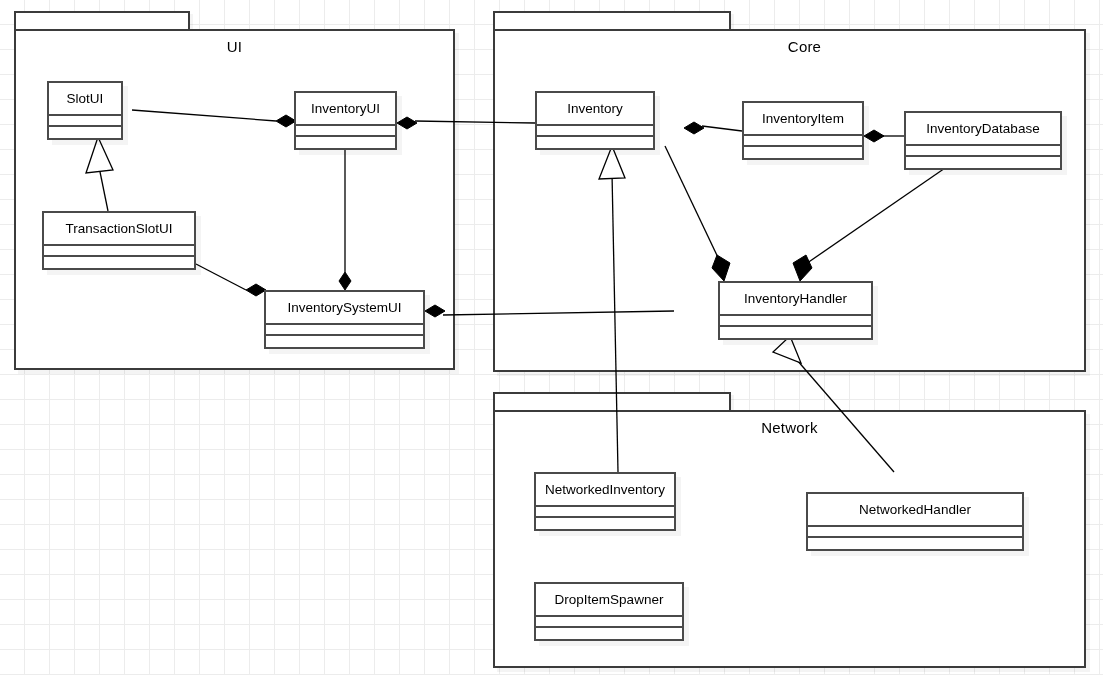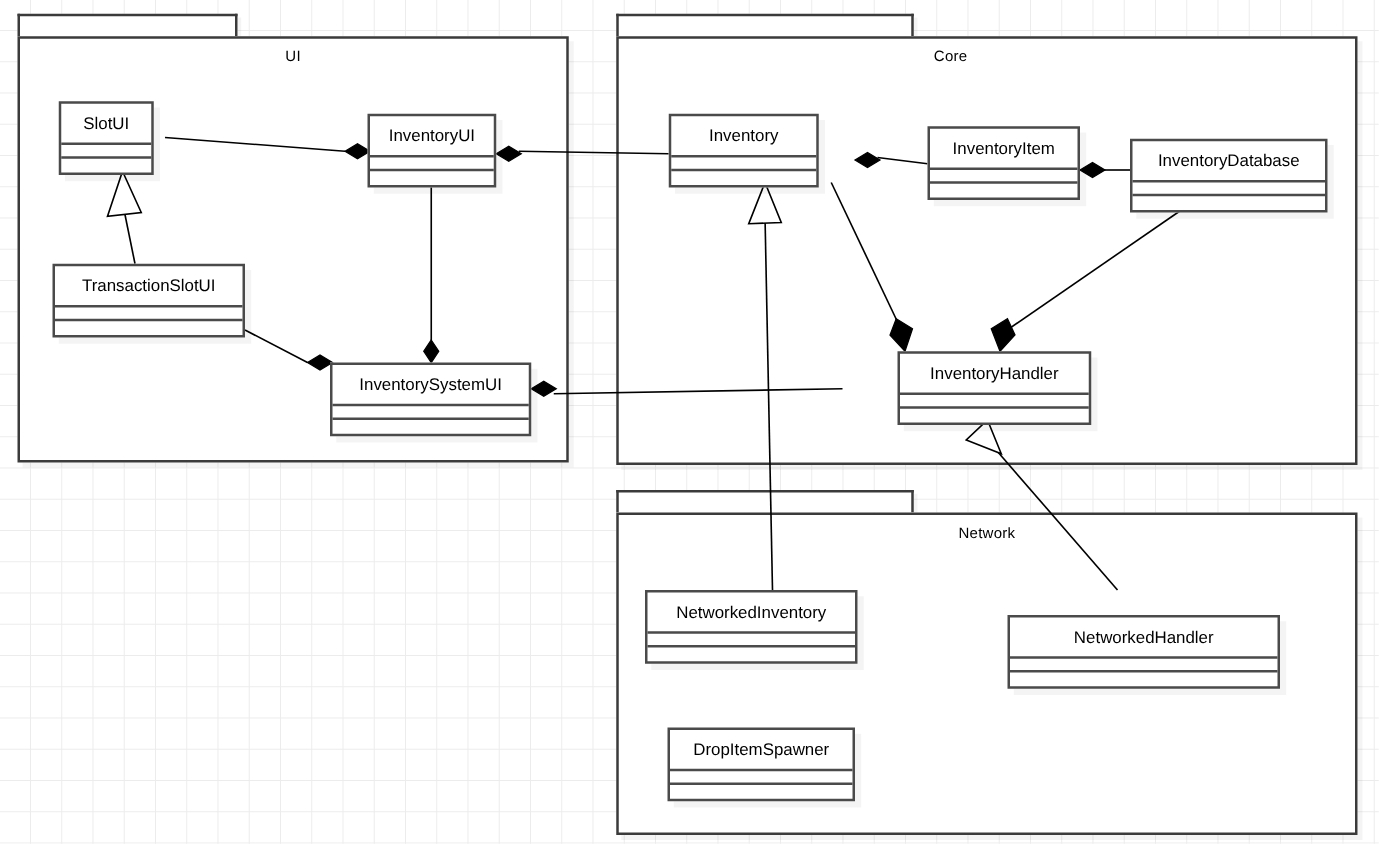--- a/index.html
+++ b/index.html
@@ -34,21 +34,21 @@
   .pkg .body{
     position:absolute;left:0;
     box-sizing:border-box;
     border:2px solid #3b3b3b;
     background:#ffffff;
     box-shadow:4px 4px 0 rgba(0,0,0,0.045);
   }
   .pkg .pkg-label{
     position:absolute;
     text-align:center;
-    font-size:12px;
+    font-size:15px;
     color:#000000;
     white-space:nowrap;
     letter-spacing:0.2px;
   }
 
   
   .cls{
     position:absolute;
     box-sizing:border-box;
     background:#ffffff;
@@ -85,21 +85,21 @@
 
   <div class="pkg">
     <div class="tab" id="ui-tab" style="left: 14px; top: 11px; width: 176px; height: 18px;"></div>
     <div class="body" id="ui-body" style="left: 14px; top: 29px; width: 441px; height: 341px;"></div>
     <div class="pkg-label" id="ui-label" style="left: 14px; top: 38px; width: 441px;">UI</div>
   </div>
 
   <div class="pkg">
     <div class="tab" id="core-tab" style="left: 493px; top: 11px; width: 238px; height: 18px;"></div>
     <div class="body" id="core-body" style="left: 493px; top: 29px; width: 593px; height: 343px;"></div>
-    <div class="pkg-label" id="core-label" style="left: 464px; top: 38px; width: 593px;">Core</div>
+    <div class="pkg-label" id="core-label" style="left: 508px; top: 38px; width: 593px;">Core</div>
   </div>
 
   <div class="pkg">
     <div class="tab" id="network-tab" style="left: 493px; top: 392px; width: 238px; height: 18px;"></div>
     <div class="body" id="network-body" style="left: 493px; top: 410px; width: 593px; height: 258px;"></div>
     <div class="pkg-label" id="network-label" style="left: 493px; top: 419px; width: 593px;">Network</div>
   </div>
 
   <svg id="edges" width="1103" height="675" viewBox="0 0 1103 675">
     <g stroke="#000000" stroke-width="1.3" fill="none">
@@ -189,21 +189,21 @@
     <div class="attrs"></div>
     <div class="ops"></div>
   </div>
 
   <div class="cls" id="cls-inventoryhandler" style="left: 674px; top: 281px; width: 155px; margin-left: 44px;">
     <div class="name">InventoryHandler</div>
     <div class="attrs"></div>
     <div class="ops"></div>
   </div>
 
-  <div class="cls" id="cls-networkedinventory" style="left: 516px; top: 472px; width: 170px;">
+  <div class="cls" id="cls-networkedinventory" style="left: 534px; top: 472px; width: 142px;">
     <div class="name">NetworkedInventory</div>
     <div class="attrs"></div>
     <div class="ops"></div>
   </div>
 
   <div class="cls" id="cls-networkedhandler" style="left: 806px; top: 492px; width: 218px;">
     <div class="name">NetworkedHandler</div>
     <div class="attrs"></div>
     <div class="ops"></div>
   </div>

